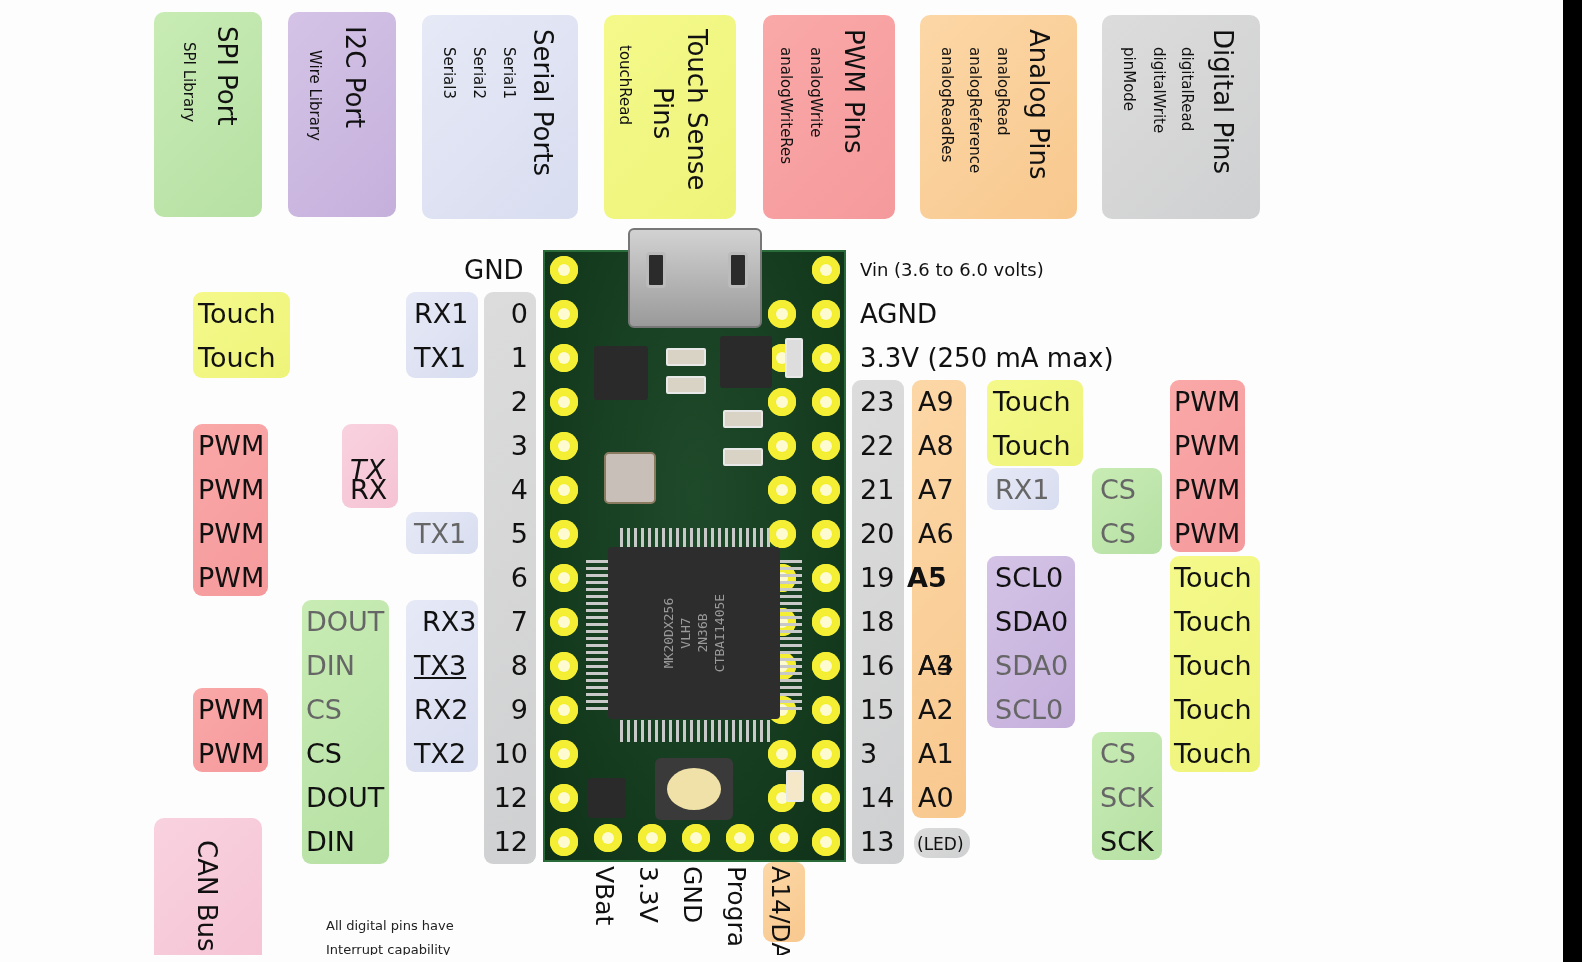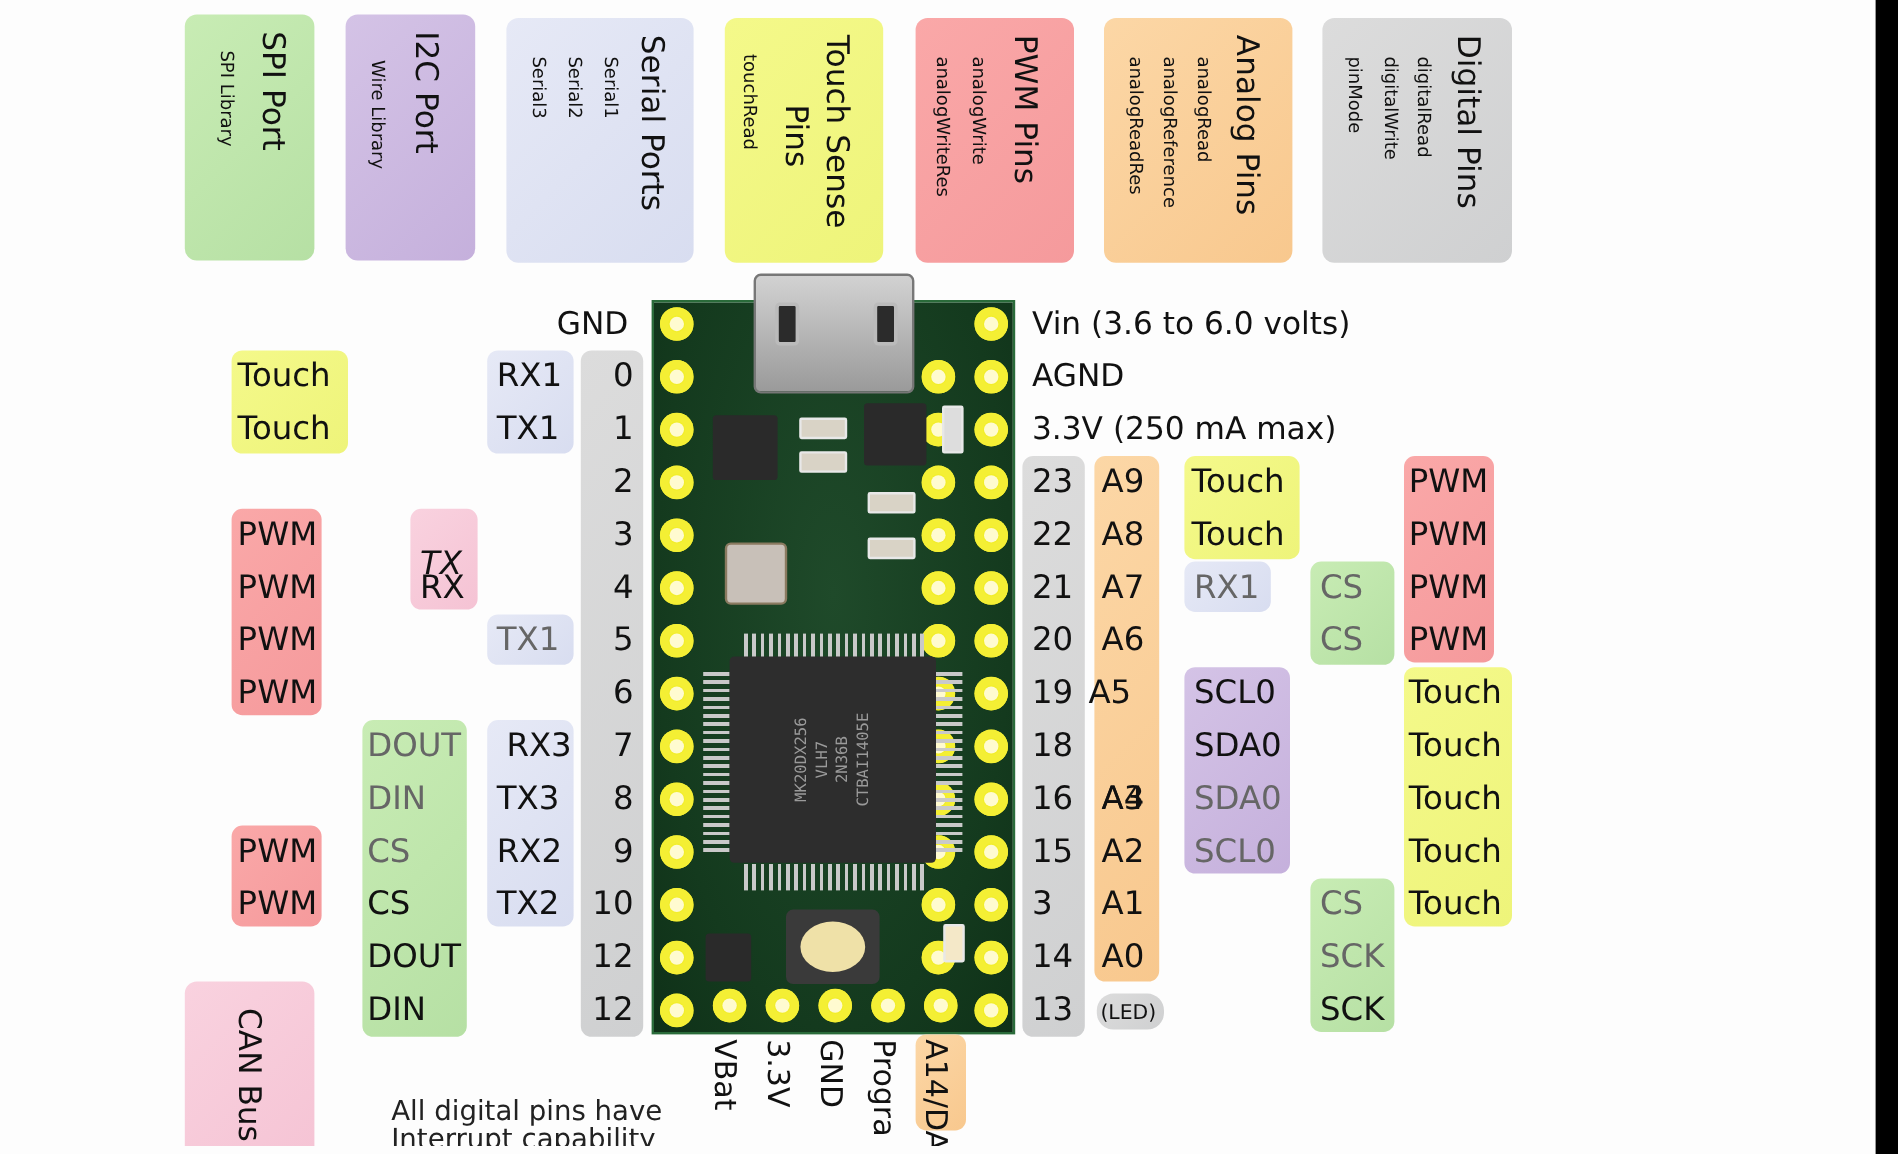--- a/index.html
+++ b/index.html
@@ -44,21 +44,21 @@
   .mcu-text { position:absolute; left:50%; top:50%; transform:translate(-50%,-50%) rotate(-90deg); text-align:center; line-height:17px; white-space:nowrap; font-family:"DejaVu Sans Mono", monospace; }
   .pins-h { position:absolute; height:22px; background:repeating-linear-gradient(90deg,#c9c9c9 0 3px, transparent 3px 7px); }
   .pins-v { position:absolute; width:22px; background:repeating-linear-gradient(0deg,#c9c9c9 0 3px, transparent 3px 7px); }
   .smd { position:absolute; background:#d9d3c6; border:2px solid #e8e8e8; border-radius:2px; }
   .crystal { position:absolute; left:604px; top:452px; width:48px; height:48px; background:#c8c0b8; border:2px solid #8a7a60; border-radius:5px; }
   .button-cap { position:absolute; left:655px; top:758px; width:78px; height:62px; background:#3a3a3a; border-radius:6px; }
   .button-cap::after { content:""; position:absolute; left:12px; top:10px; width:54px; height:42px; border-radius:50%; background:#efe1a8; }
 
   
   .bottom-label { position:absolute; top:866px; writing-mode:vertical-rl; font-size:25px; white-space:nowrap; }
-  .note { position:absolute; left:326px; top:914px; font-size:23px; line-height:24px; color:#222; }
+  .note { position:absolute; left:326px; top:914px; font-size:13px; line-height:24px; color:#222; }
 </style>
 </head>
 <body>
 
 <div class="legend-col c-green" style="left:154px;width:108px;border-radius:10px;">
   <div class="vtext" style="left:58px;"><span class="vt-title">SPI Port</span></div>
   <div class="vtext" style="left:26px;top:30px;"><span class="vt-sub">SPI Library</span></div>
 </div>
 
 <div class="legend-col c-purple" style="left:288px;width:108px;border-radius:10px;">
@@ -142,21 +142,21 @@
 <div class="chip c-green" style="left:302px;top:600px;width:87px;height:264px;"></div>
 <div class="lbl faded" style="left:306px;top:600px;">DOUT</div>
 <div class="lbl faded" style="left:306px;top:644px;">DIN</div>
 <div class="lbl faded" style="left:306px;top:688px;">CS</div>
 <div class="lbl" style="left:306px;top:732px;">CS</div>
 <div class="lbl" style="left:306px;top:776px;">DOUT</div>
 <div class="lbl" style="left:306px;top:820px;">DIN</div>
 
 <div class="chip c-blue" style="left:406px;top:600px;width:72px;height:172px;"></div>
 <div class="lbl" style="left:422px;top:600px;">RX3</div>
-<div class="lbl" style="left:414px;top:644px;">TX3</div>
+<div class="lbl" style="left:414px;top:644px;text-decoration:underline;">TX3</div>
 <div class="lbl" style="left:414px;top:688px;">RX2</div>
 <div class="lbl" style="left:414px;top:732px;">TX2</div>
 
 <div class="chip c-red" style="left:193px;top:688px;width:75px;height:84px;"></div>
 <div class="lbl" style="left:198px;top:688px;">PWM</div>
 <div class="lbl" style="left:198px;top:732px;">PWM</div>
 
 <div class="chip c-pink" style="left:154px;top:818px;width:108px;height:160px;border-radius:10px;">
   <div style="position:absolute;left:38px;top:22px;writing-mode:vertical-rl;font-size:26px;white-space:nowrap;">CAN Bus</div>
 </div>
@@ -233,21 +233,21 @@
     <div>MK20DX256</div>
     <div>VLH7</div>
     <div>2N36B</div>
     <div>CTBAI1405E</div>
   </div>
 </div>
 <div class="button-cap"></div>
 <div class="chip-ic" style="left:588px;top:778px;width:38px;height:40px;"></div>
 <div class="smd" style="left:786px;top:770px;width:14px;height:28px;background:#f4e8c8;"></div>
 
-<div class="lbl" style="left:860px;top:248px;font-size:26px;">Vin  (3.6 to 6.0 volts)</div>
+<div class="lbl" style="left:860px;top:248px;font-size:18px;">Vin  (3.6 to 6.0 volts)</div>
 <div class="lbl" style="left:860px;top:292px;font-size:26px;">AGND</div>
 <div class="lbl" style="left:860px;top:336px;font-size:26px;">3.3V (250 mA max)</div>
 
 <div class="chip c-gray" style="left:852px;top:380px;width:52px;height:484px;"></div>
 <div id="right-nums">
     <div class="lbl rnum" style="left: 860px; top: 380px;">23</div>
     <div class="lbl rnum" style="left: 860px; top: 424px;">22</div>
     <div class="lbl rnum" style="left: 860px; top: 468px;">21</div>
     <div class="lbl rnum" style="left: 860px; top: 512px;">20</div>
     <div class="lbl rnum" style="left: 860px; top: 556px;">19</div>
@@ -258,21 +258,21 @@
     <div class="lbl rnum" style="left: 860px; top: 776px;">14</div>
     <div class="lbl rnum" style="left: 860px; top: 820px;">13</div>
   </div>
 
 <div class="chip c-orange" style="left:912px;top:380px;width:54px;height:438px;"></div>
 <div id="right-analog">
     <div class="lbl" style="left: 918px; top: 380px;">A9</div>
     <div class="lbl" style="left: 918px; top: 424px;">A8</div>
     <div class="lbl" style="left: 918px; top: 468px;">A7</div>
     <div class="lbl" style="left: 918px; top: 512px;">A6</div>
-    <div class="lbl" style="left: 907px; top: 556px;">A5</div>
+    <div class="lbl" style="left: 907px; top: 556px; font-weight: bold;">A5</div>
     <div class="lbl" style="left: 918px; top: 600px; margin-top: 44px;">A4</div>
     <div class="lbl" style="left: 918px; top: 644px;">A3</div>
     <div class="lbl" style="left: 918px; top: 688px;">A2</div>
     <div class="lbl" style="left: 918px; top: 732px;">A1</div>
     <div class="lbl" style="left: 918px; top: 776px;">A0</div>
   </div>
 
 <div class="chip c-gray" style="left:914px;top:828px;width:56px;height:30px;border-radius:14px;"></div>
 <div class="lbl" style="left:917px;top:822px;font-size:17px;">(LED)</div>
 

